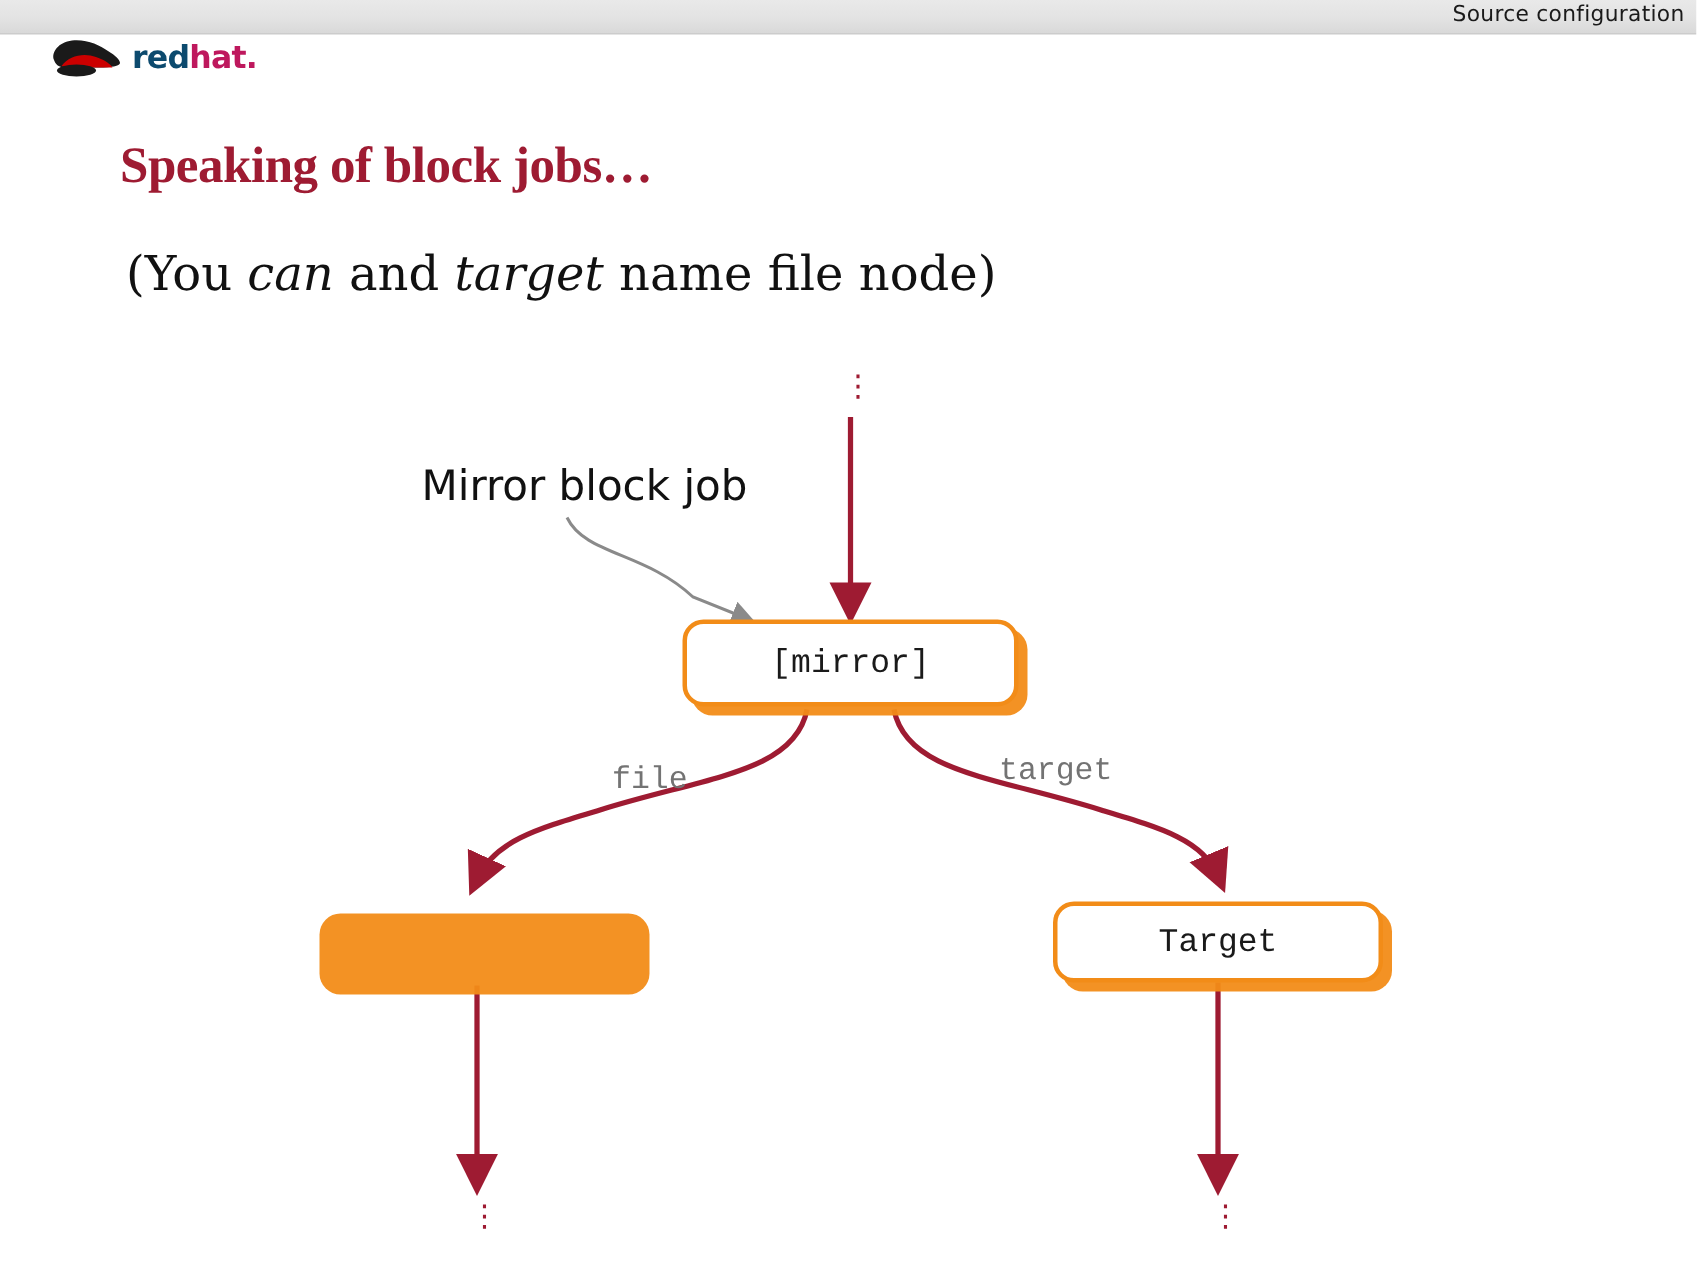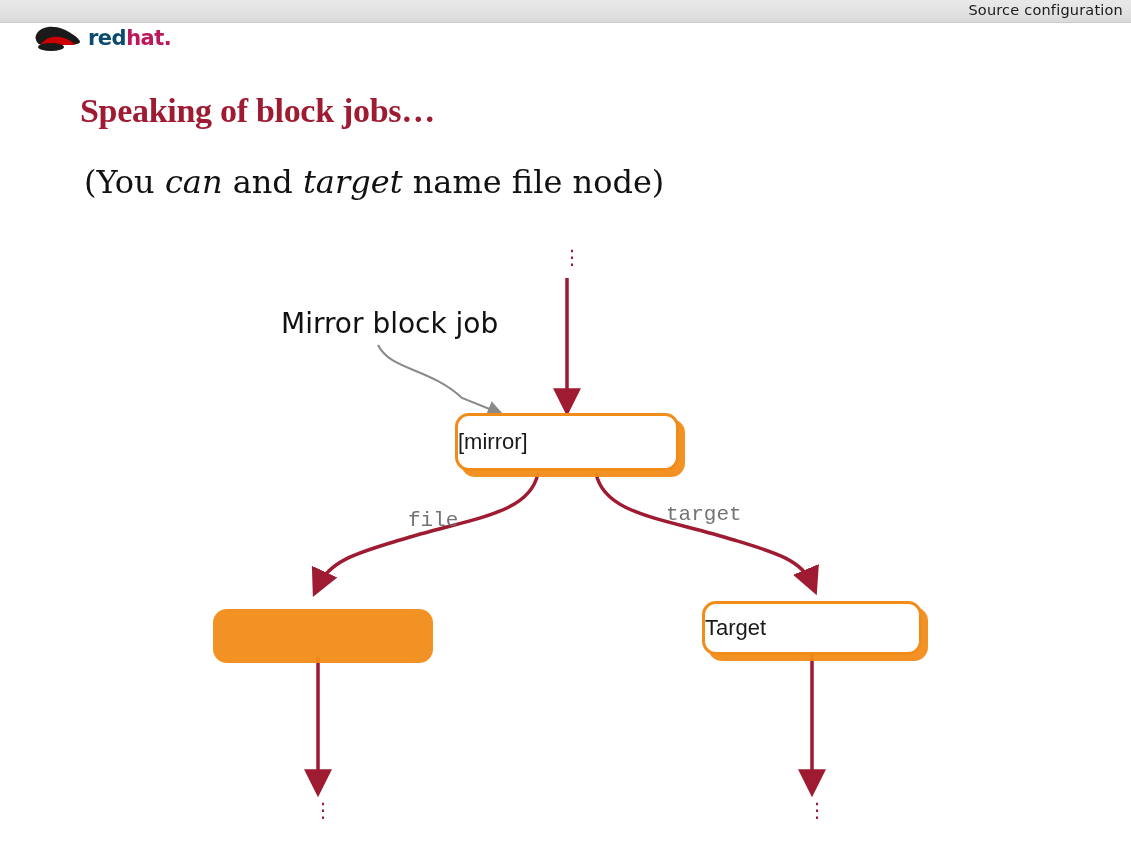--- a/index.html
+++ b/index.html
@@ -91,22 +91,22 @@
   }
 
   .node-box {
     position: absolute;
     box-sizing: border-box;
     border: 3px solid #f28c18;
     border-radius: 14px;
     background: #ffffff;
     display: flex;
     align-items: center;
-    justify-content: flex-start;
-    font-family: Liberation Sans, sans-serif;
+    justify-content: center;
+    font-family: Liberation Mono, monospace;
     font-size: 22px;
     color: #1a1a1a;
   }
   .node-shadow {
     position: absolute;
     border-radius: 14px;
     background: #f28c18;
     opacity: 0.95;
   }
 

